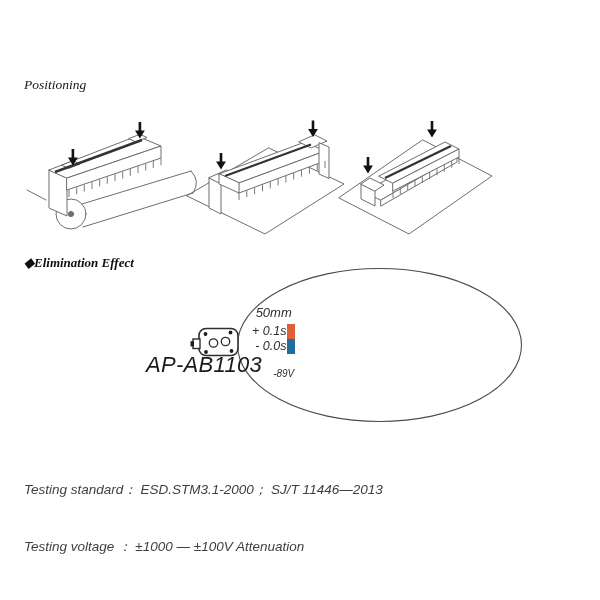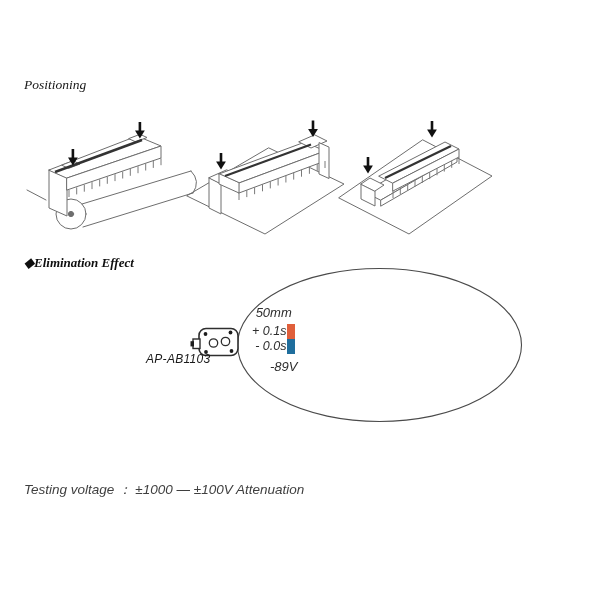--- a/index.html
+++ b/index.html
@@ -16,36 +16,36 @@
     font-family:"Liberation Serif", serif; font-size:13px; font-weight:bold; color:#0f0f0f;
   }
   svg.draw, svg.balloon, svg.device { position:absolute; display:block; }
   .d1 { left:25px;  top:120px; }
   .d2 { left:183px; top:120px; }
   .d3 { left:335px; top:114px; }
   .balloon { left:236px; top:267px; }
   .device  { left:190px; top:326px; }
   .device-label {
     position:absolute; left:146px; top:352px;
-    font-size:12px; color:#1a1a1a; letter-spacing:.3px;
+    font-size:22px; color:#1a1a1a; letter-spacing:.3px;
   }
   .m-cols {
     position:absolute; left:252px; top:305px;
     display:flex; gap:18px; color:#2e2e2e;flex-direction:column;
   }
   .m-col { display:flex; flex-direction:column; align-items:center; }
   .m-head { font-size:13px; margin-bottom:4px; white-space:pre; }
   .m-body { display:flex; align-items:center; }
   .m-times { display:flex; flex-direction:column; align-items:flex-end; }
   .m-time { font-size:12.5px; line-height:15px; white-space:pre; }
   .m-bar { width:8px; height:30px; display:flex; flex-direction:column; margin-left:1px; }
   .seg { flex:1; }
   .seg.pos { background:#e05f3b; }
   .seg.neg { background:#1f6e9d; }
-  .m-volt { font-size:13px; margin-top:5px; transform:translateX(10px); white-space:pre; }
+  .m-volt { font-size:10px; margin-top:14px; transform:translateX(10px); white-space:pre; }
   .testing {
     position:absolute; left:24px; top:441px;
     font-size:13.5px; line-height:19.3px; color:#3f3f3f; white-space:pre;
   }
   .line-art { stroke:#6e6e6e; stroke-width:1; fill:none; stroke-linejoin:round; stroke-linecap:round; }
   .white-face { fill:#ffffff; }
 </style>
 </head>
 <body>
 
@@ -155,17 +155,18 @@
         </div>
       </div>
       <div class="m-volt">-89V</div>
     </div>
 
 
 
   </div>
 
   <div class="testing">
+    <div>Testing standard： ESD.STM3.1-2000； SJ/T 11446—2013</div>
     <div>Testing voltage ： ±1000 — ±100V Attenuation</div>
     
   </div>
 
 </div>
 
 </body></html>

